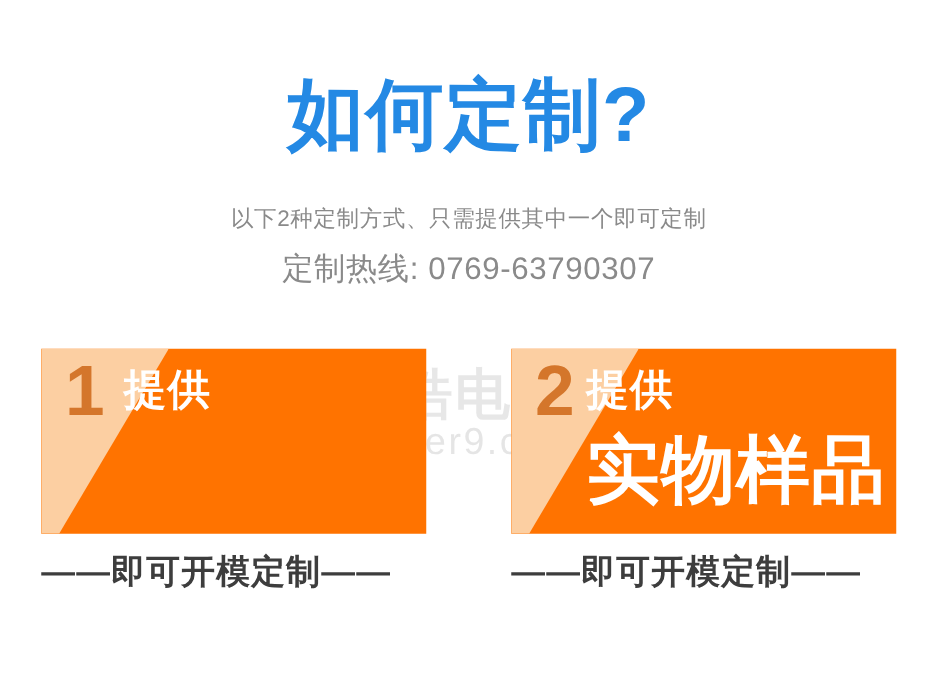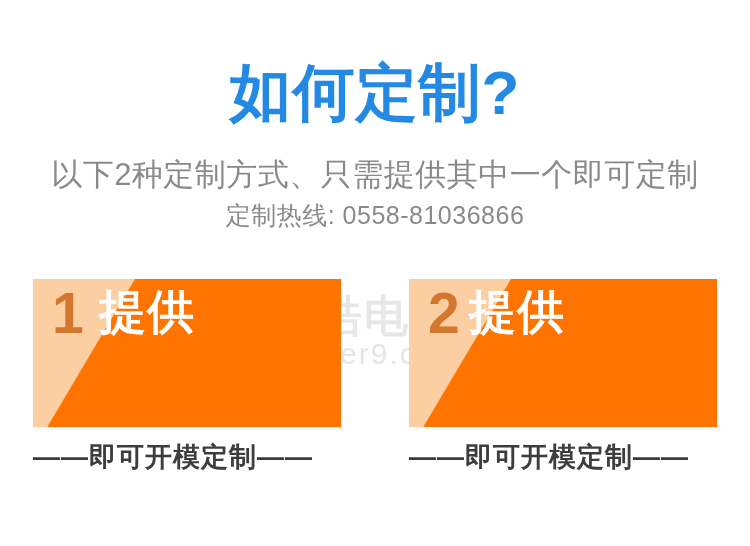--- a/index.html
+++ b/index.html
@@ -42,21 +42,21 @@
     color: #2489e4;
     letter-spacing: 1px;
     white-space: nowrap;
   }
 
   .subtitle-1 {
     position: absolute;
     left: 0;
     top: 158px;
     width: 750px;
-    font-size: 31px;
+    font-size: 18px;
     line-height: 34px;
     color: #8a8a8a;
     letter-spacing: 0.5px;
     white-space: nowrap;
   }
 
   .subtitle-2 {
     position: absolute;
     left: 0;
     top: 198px;
@@ -131,21 +131,21 @@
   .card-text {
     position: absolute;
     right: 8px;
     top: 4px;
     width: 248px;
     text-align: right;
     z-index: 3;
   }
 
   .card-line1 {
-    font-size: 47px;
+    font-size: 34px;
     line-height: 58px;
     font-weight: bold;
     color: #ffffff;
     letter-spacing: 1px;
     white-space: nowrap;
     text-align: left;
     padding-left: 14px;
   }
 
   .card-line2 {
@@ -178,40 +178,41 @@
   .caption-right { left: 409px; }
 </style>
 </head>
 <body>
 
 <div class="page">
 
   <div class="heading-block">
     <div class="main-title">如何定制?</div>
     <div class="subtitle-1">以下2种定制方式、只需提供其中一个即可定制</div>
-    <div class="subtitle-2">定制热线: 0558-81036866</div>
+    <div class="subtitle-2">定制热线: 0769-63790307</div>
   </div>
 
   <div class="watermark">
     <div class="watermark-cn">建皓电子</div>
     <div class="watermark-en">rubber9.com</div>
   </div>
 
   <div class="card card-left">
     <div class="card-corner"></div>
     <div class="card-number">1</div>
     <div class="card-text">
       <div class="card-line1">提供</div>
     </div>
   </div>
 
   <div class="card card-right">
     <div class="card-corner"></div>
     <div class="card-number">2</div>
     <div class="card-text">
       <div class="card-line1">提供</div>
+      <div class="card-line2">实物样品</div>
     </div>
   </div>
 
   <div class="caption caption-left">——即可开模定制——</div>
   <div class="caption caption-right">——即可开模定制——</div>
 
 </div>
 
 </body></html>

